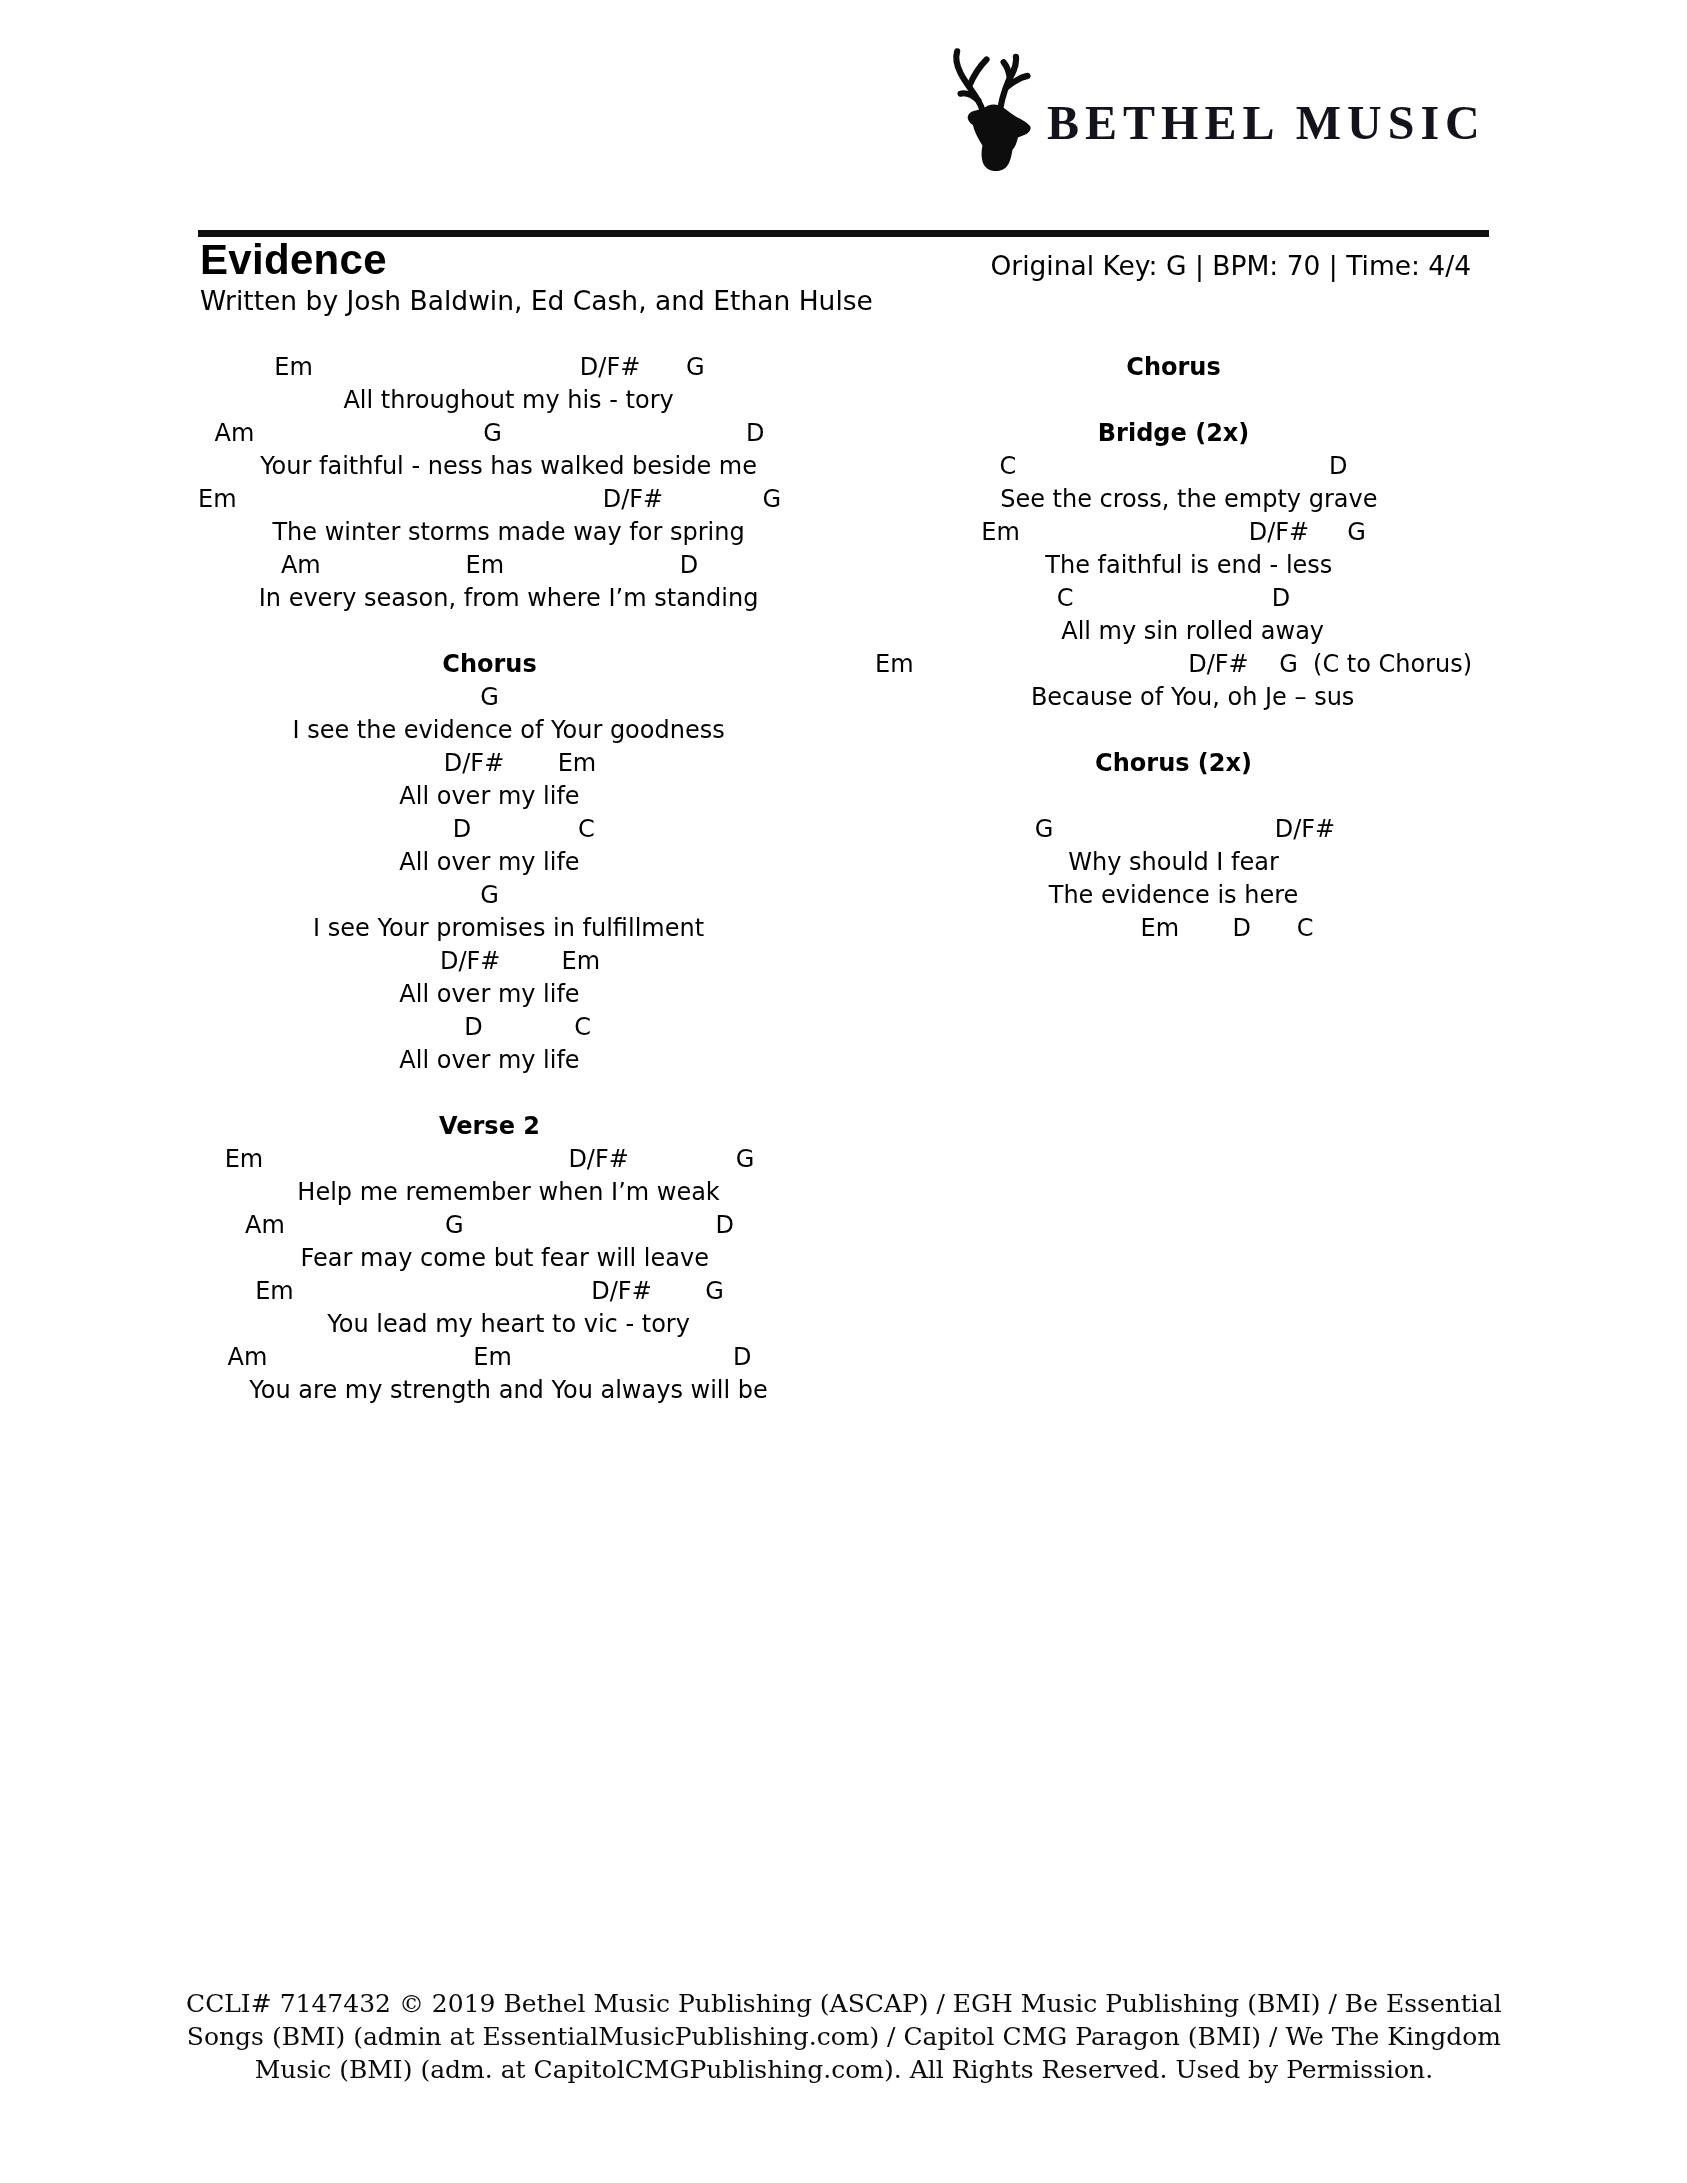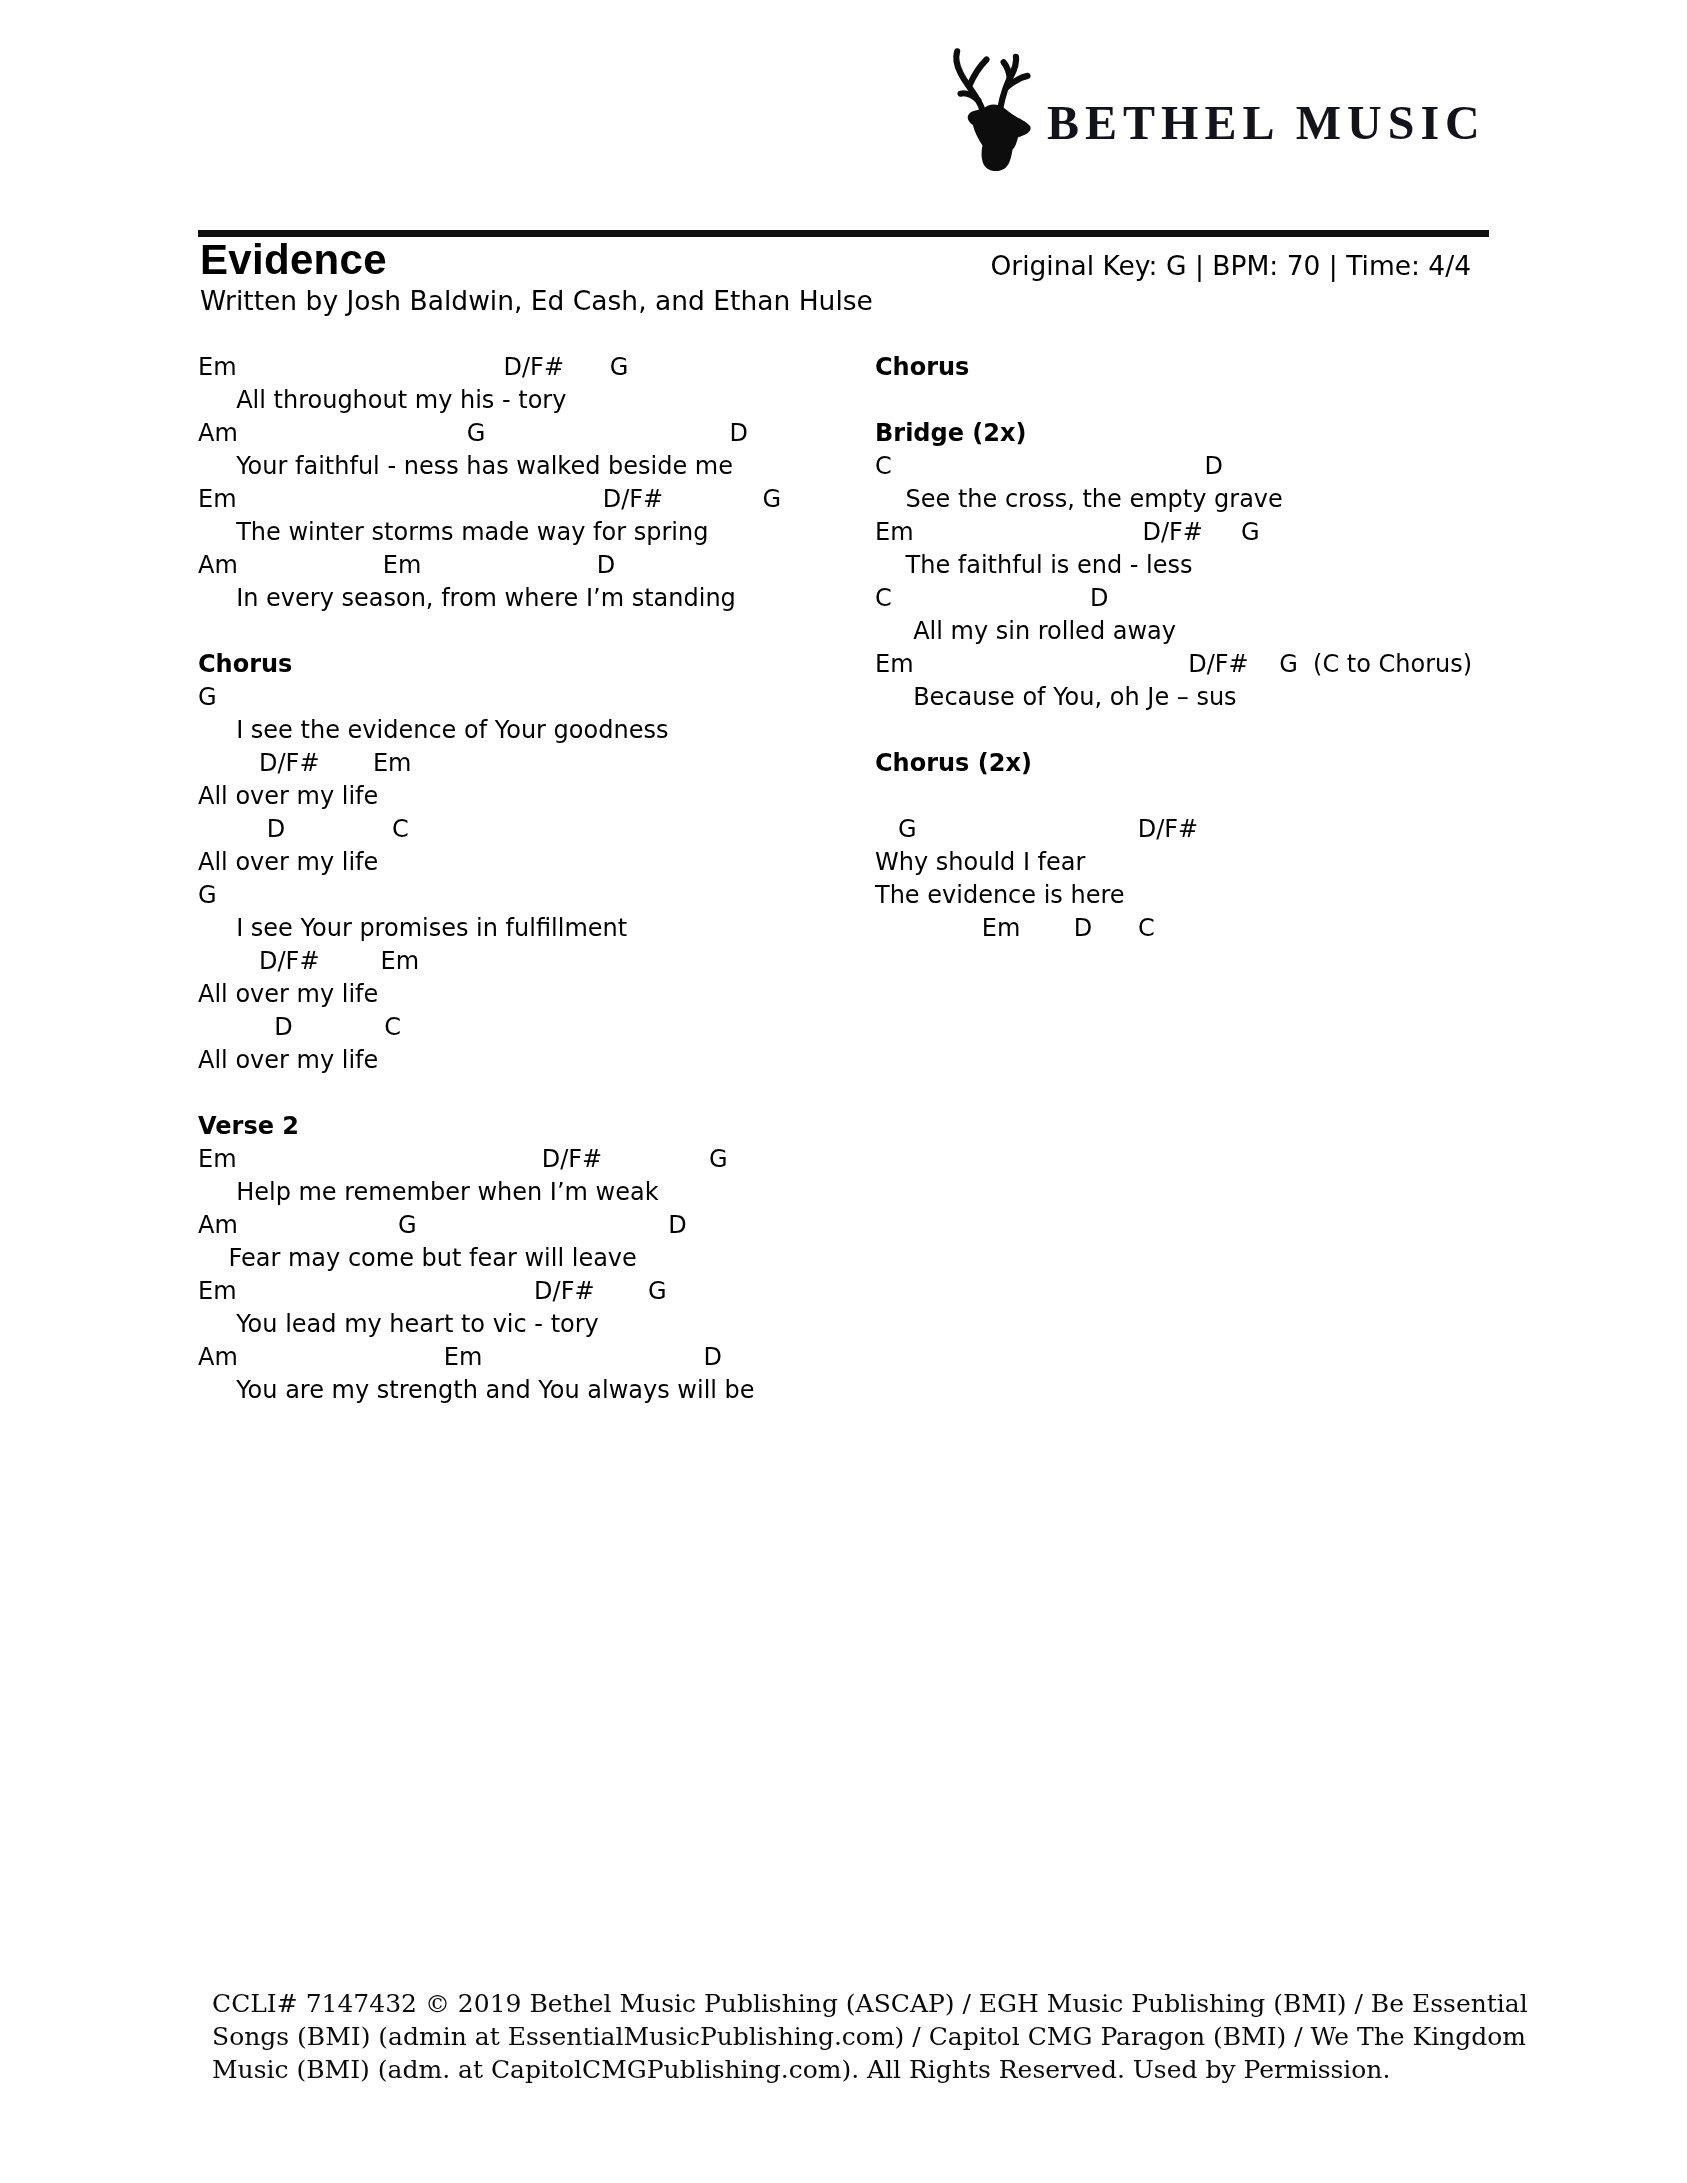--- a/index.html
+++ b/index.html
@@ -5,21 +5,21 @@
   html, body { margin: 0; padding: 0; background: #e8e8e8; }
   .page {
     position: relative;
     width: 1687px;
     height: 2183px;
     background: #ffffff;
     overflow: hidden;
     font-family: "DejaVu Sans", sans-serif;
     color: #000;
   }
-  .abs { position: absolute; }
+  .abs { position: absolute; text-align: center; }
 
   
   .logo-icon { left: 951px; top: 42px; width: 82px; height: 132px; }
   .logo-text {
     left: 1047px; top: 99px;
     font-family: "Liberation Serif", serif;
     font-weight: 700;
     font-size: 48px;
     line-height: 1;
     letter-spacing: 6px;
@@ -57,21 +57,21 @@
   .col-right { left: 875px; }
   .line {
     font-size: 24px;
     line-height: 33px;
     min-height: 33px;
     white-space: pre;
   }
   .line.header { font-weight: 700; }
 
   
-  .footer { left: 212px; top: 1987px; }
+  .footer { left: 186px; top: 1987px; }
   .footer .line {
     font-family: "DejaVu Serif", serif;
     font-size: 25px;
     line-height: 33px;
     color: #0a0a0a;
   }
 </style>
 </head>
 <body>
 

